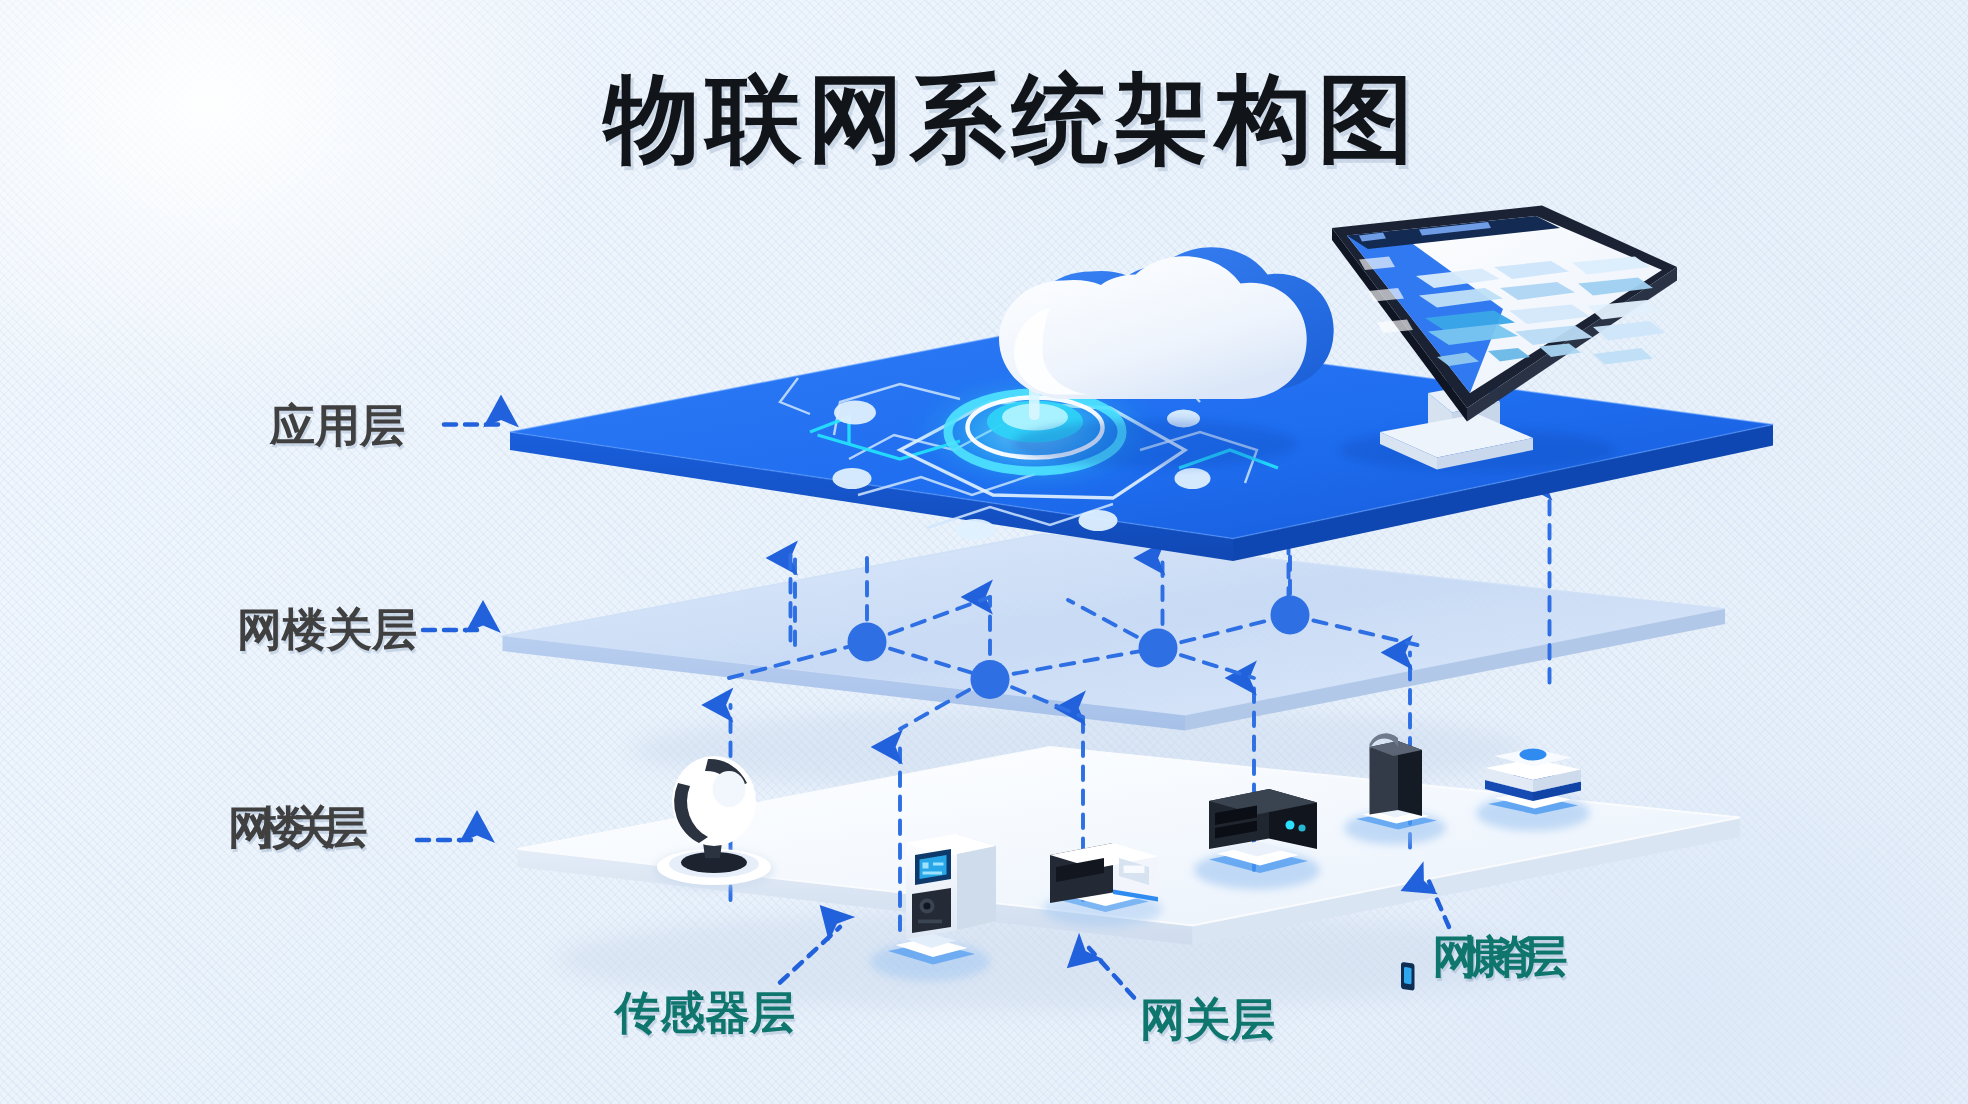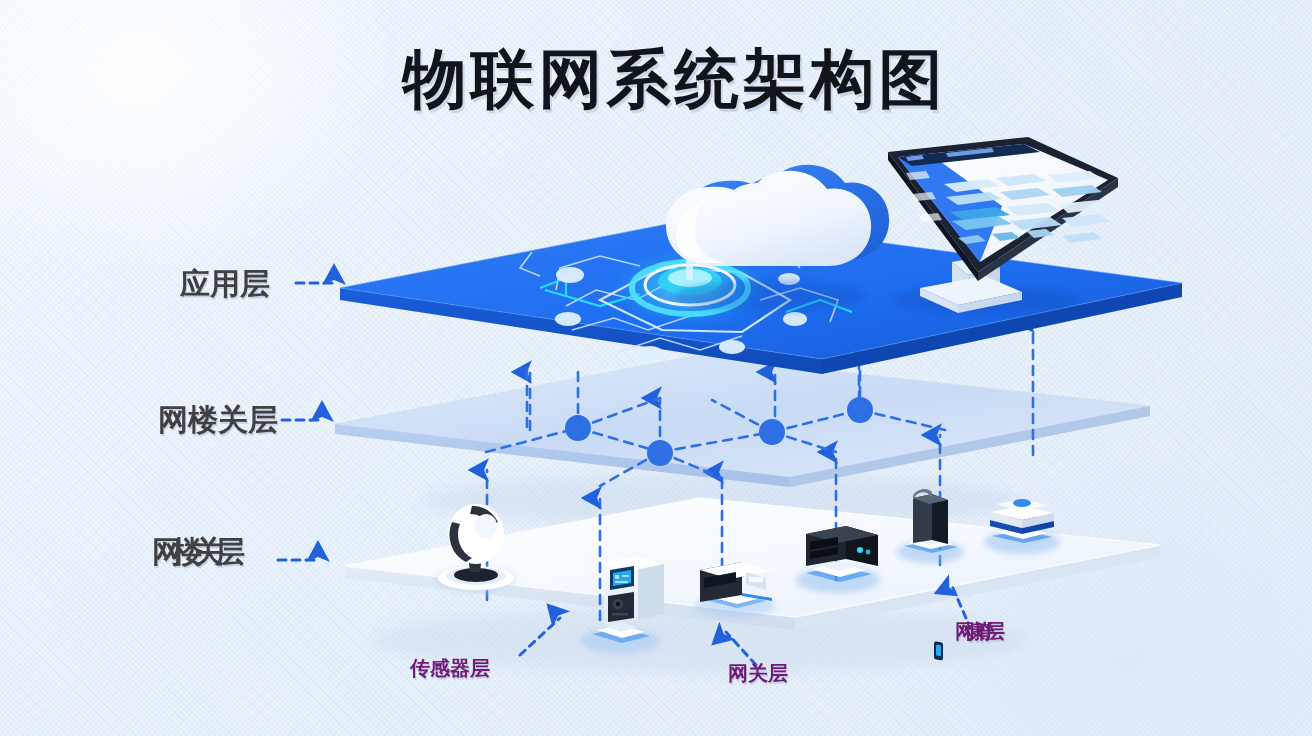--- a/index.html
+++ b/index.html
@@ -54,27 +54,27 @@
     font-family:Liberation Mono, monospace;
   }
   .layer-label.garbled { letter-spacing:-9px; }
   #label-app      { left:180px; top:264px; }
   #label-cloud    { left:158px; top:400px; }
   #label-gateway  { left:152px; top:532px; }
 
   
   .callout {
     position:absolute;
-    font-size:20px; font-weight:bold; color:#701a75;
+    font-size:30px; font-weight:bold; color:#0f766e;
     text-shadow:1px 2px 0 rgba(160,180,205,.45);
     white-space:nowrap;
   }
   .callout.garbled { letter-spacing:-10px; }
   #callout-sensor  { left:382px; top:655px;margin-left:28px; }
-  #callout-gw      { left:728px; top:660px; }
+  #callout-gw      { left:760px; top:660px; }
   #callout-edge    { left:955px; top:618px; }
 </style>
 </head>
 <body>
 
 <div id="texture"></div>
 <div id="glow-tl"></div>
 <div id="glow-br"></div>
 
 <h1 id="title">物联网系统架构图</h1>

